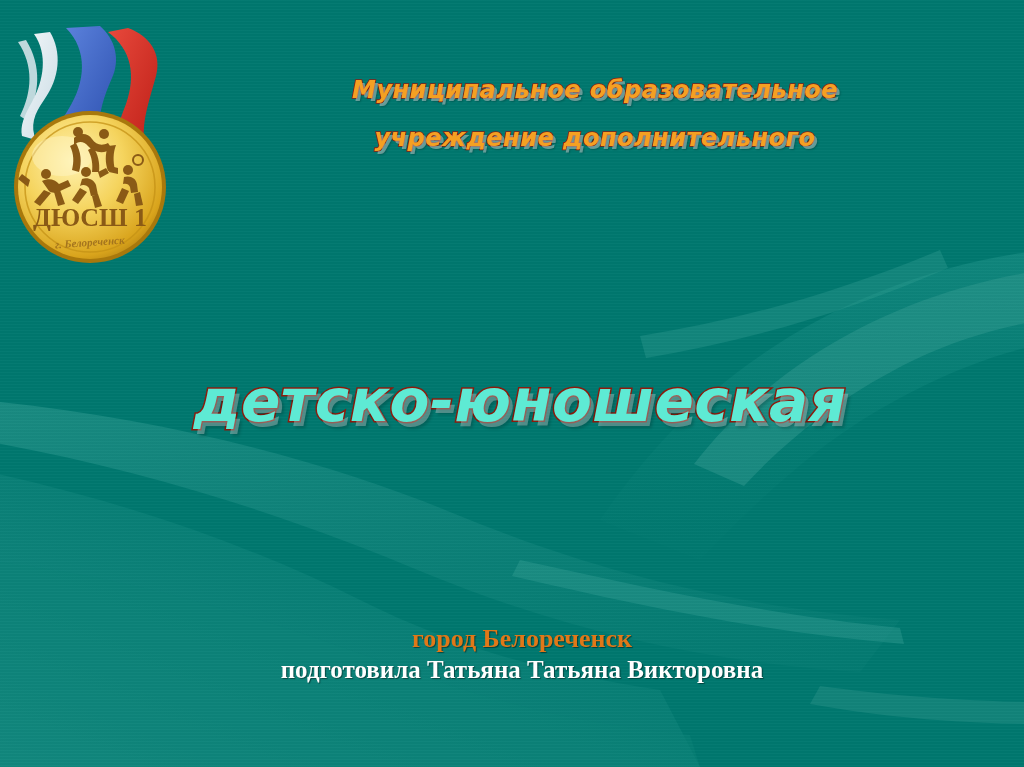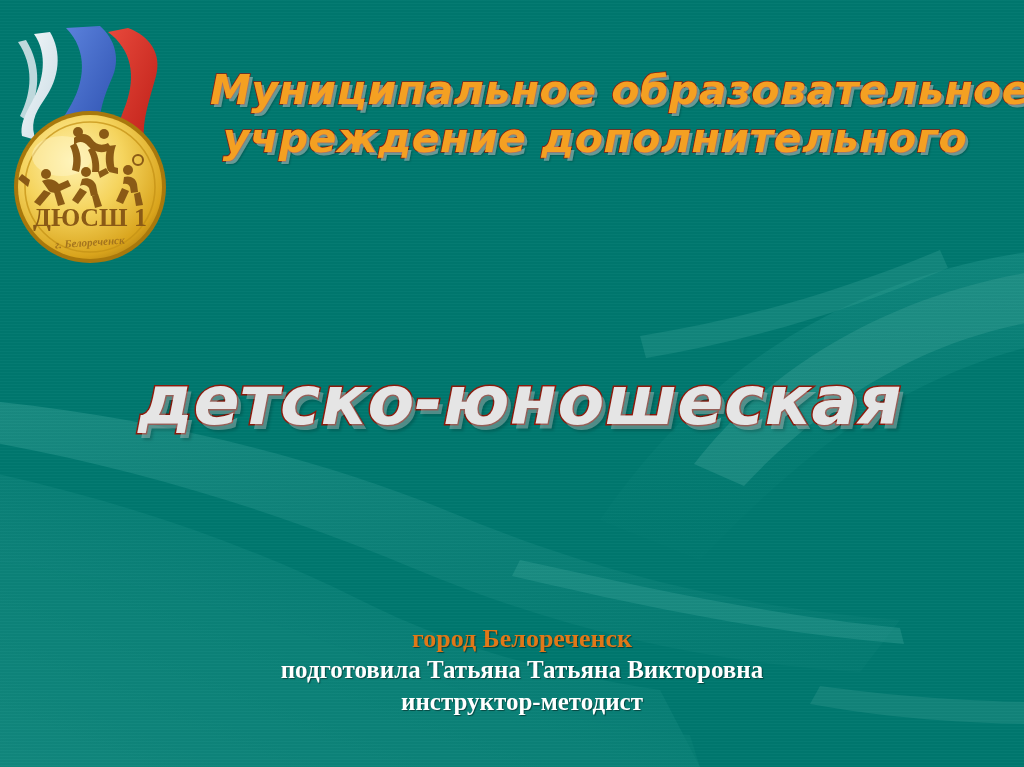--- a/index.html
+++ b/index.html
@@ -42,21 +42,21 @@
     position: absolute;
     left: 210px;
     top: 66px;
     width: 770px;
     text-align: center;
   }
   .header-line {
     font-family: "DejaVu Sans", sans-serif;
     font-style: italic;
     font-weight: bold;
-    font-size: 41px;
+    font-size: 24px;
     line-height: 48px;
     letter-spacing: 0.5px;
     color: #f4a022;
     white-space: nowrap;
     -webkit-text-stroke: 1.6px #8e1b10;
     paint-order: stroke fill;
     text-shadow:
        3px 3px 0 rgba(225,225,225,0.45),
        4px 4px 2px rgba(0,0,0,0.20);
   }
@@ -66,24 +66,24 @@
     position: absolute;
     left: 60px;
     top: 352px;
     width: 920px;
     text-align: center;
   }
   .title-line {
     font-family: "DejaVu Sans", sans-serif;
     font-style: italic;
     font-weight: bold;
-    font-size: 68px;
+    font-size: 58px;
     line-height: 98px;
     letter-spacing: 0.5px;
-    color: #e5e5e5;
+    color: #5eead4;
     white-space: nowrap;
     -webkit-text-stroke: 3px #8c1b0d;
     paint-order: stroke fill;
     text-shadow:
        4px 5px 0 rgba(200,205,205,0.40),
        6px 7px 3px rgba(0,0,0,0.18);
   }
 
   
   .footer-block {
@@ -231,16 +231,15 @@
     <div class="header-line">учреждение дополнительного</div>
   </div>
 
   <div class="title-block">
     <div class="title-line">детско-юношеская</div>
   </div>
 
   <div class="footer-block">
     <div class="footer-line accent">город Белореченск</div>
     <div class="footer-line plain">подготовила Татьяна Татьяна Викторовна</div>
-    <div class="footer-line plain">инструктор-методист</div>
   </div>
 
 </div>
 
 </body></html>

